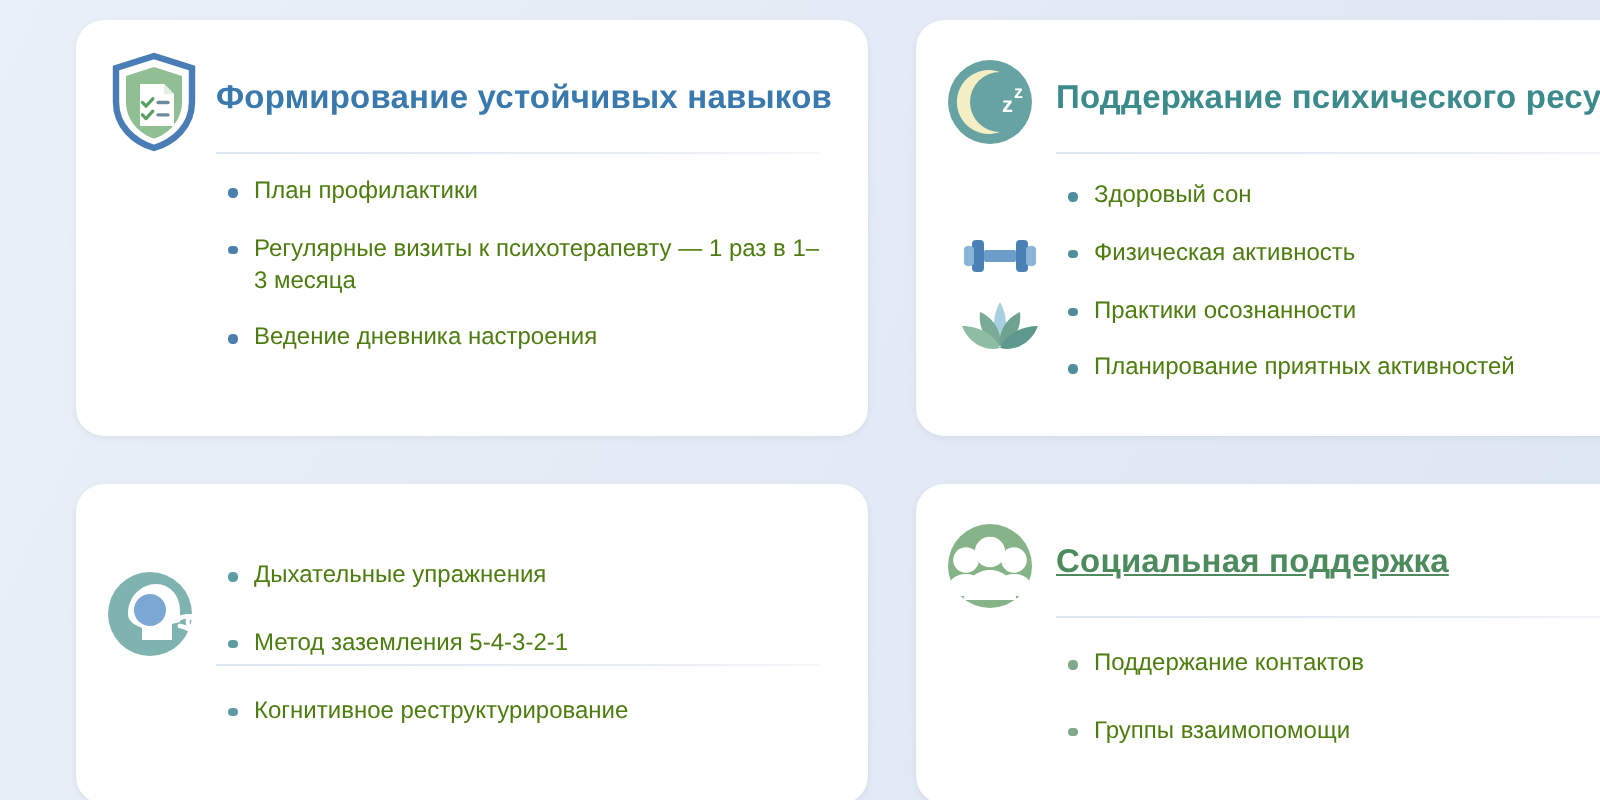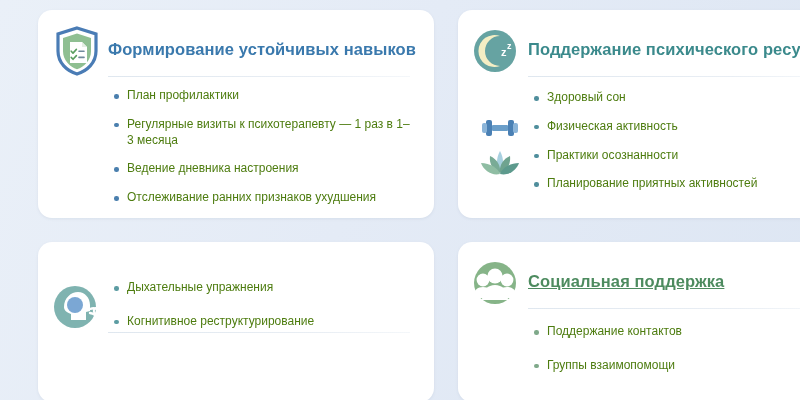--- a/index.html
+++ b/index.html
@@ -152,21 +152,20 @@
 
       <div class="card-head">
         <span class="card-title">Формирование устойчивых навыков</span>
       </div>
       <div class="title-rule"></div>
 
       <ul class="bullets">
         <li>План профилактики</li>
         <li>Регулярные визиты к психотерапевту — 1 раз в 1–3 месяца</li>
         <li>Ведение дневника настроения</li>
-        <li>Отслеживание ранних признаков ухудшения</li>
       </ul>
     </div>
   </div>
 
   <div class="card c2">
     <div class="card-inner">
 
       <span class="head-icon">
         <svg viewBox="0 0 54 54" xmlns="http://www.w3.org/2000/svg">
           <circle cx="25" cy="27" r="21" fill="#66a3a2"></circle>
@@ -221,20 +220,21 @@
           <path d="M40 29 q5 -2 8 1" fill="none" stroke="#ffffff" stroke-width="2.4" stroke-linecap="round"></path>
           <path d="M40 33 q6 1 7 5" fill="none" stroke="#ffffff" stroke-width="2.4" stroke-linecap="round"></path>
           <circle cx="47" cy="31" r="3.2" fill="none" stroke="#ffffff" stroke-width="2"></circle>
         </svg>
       </span>
 
       <div class="title-rule"></div>
 
       <ul class="bullets">
         <li>Дыхательные упражнения</li>
+        <li>Метод заземления 5-4-3-2-1</li>
         <li>Когнитивное реструктурирование</li>
       </ul>
     </div>
   </div>
 
   <div class="card c4">
     <div class="card-inner">
 
       <span class="head-icon">
         <svg viewBox="0 0 54 54" xmlns="http://www.w3.org/2000/svg">

